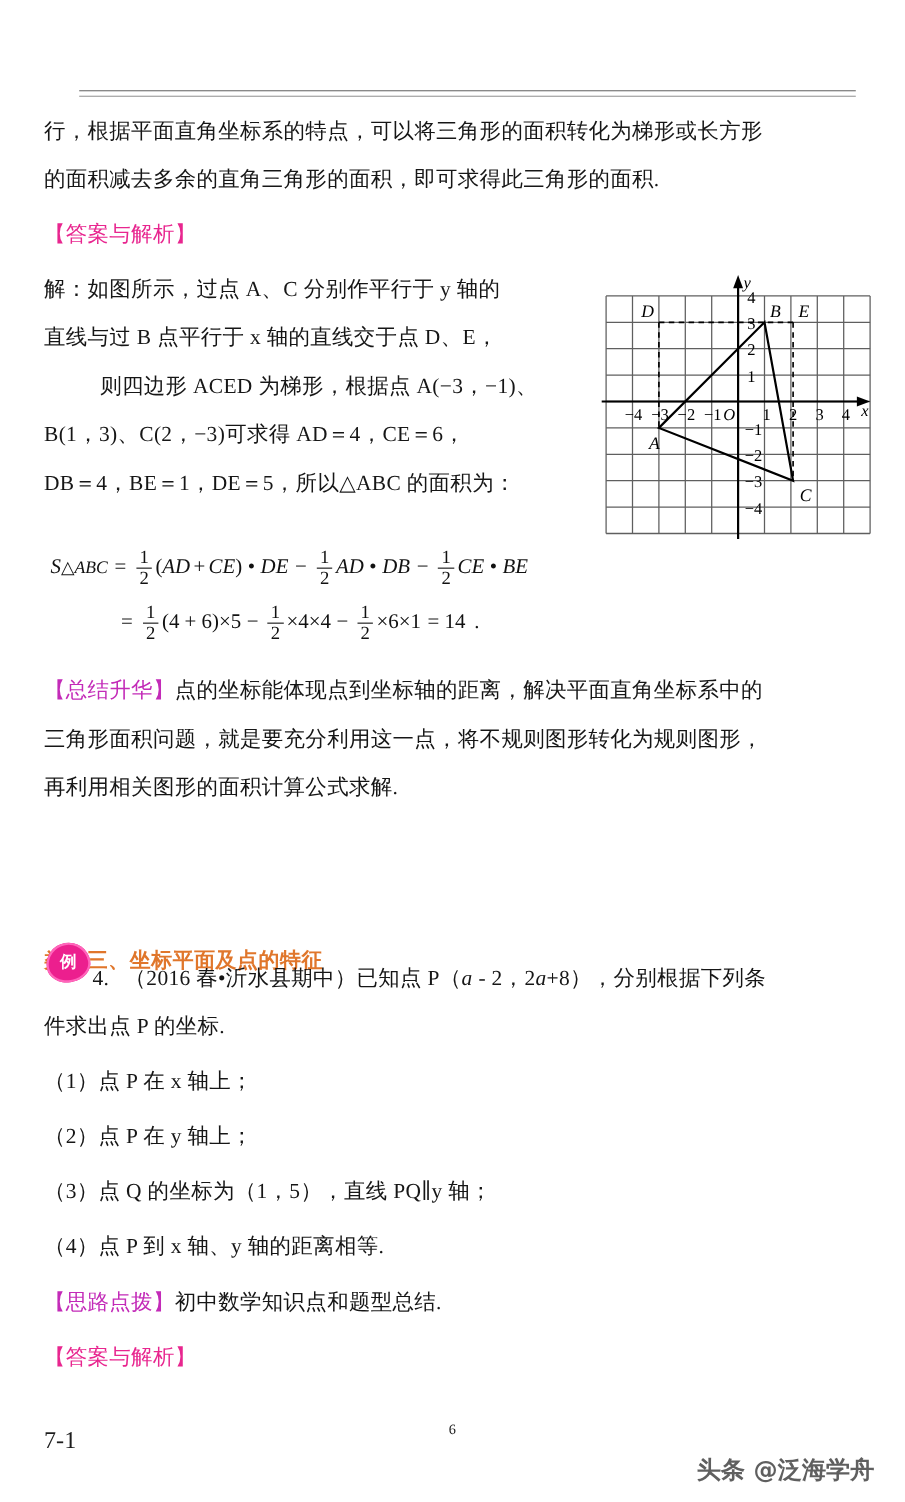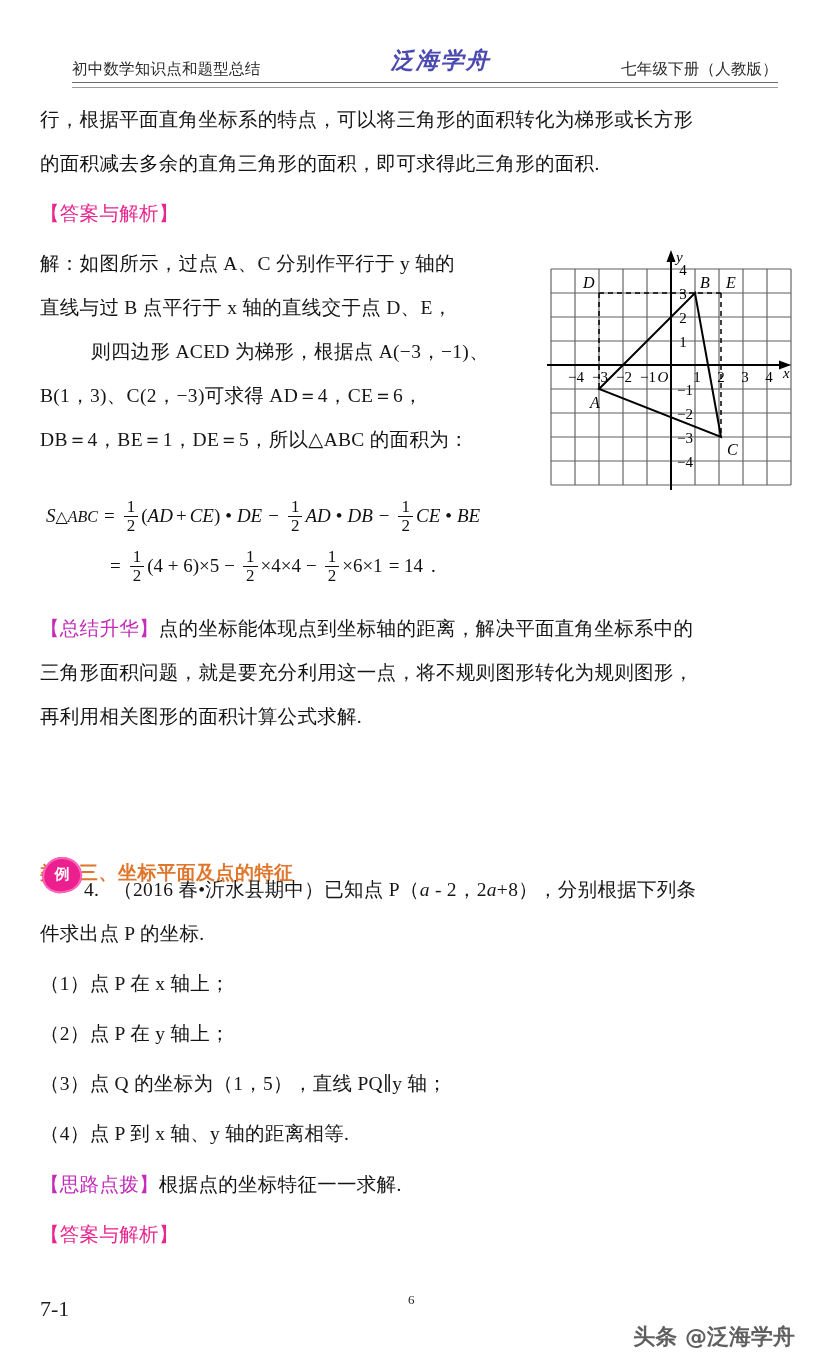--- a/index.html
+++ b/index.html
@@ -144,25 +144,20 @@
     white-space: nowrap;
   }
 
   
   .graph-wrap { position: absolute; left: 545px; top: 240px; }
 </style>
 </head>
 <body>
 
 <div class="page-header">
-  <div class="hdr-row">
-    <div class="hdr-left">初中数学知识点和题型总结</div>
-    <div class="hdr-center">泛海学舟</div>
-    <div class="hdr-right">七年级下册（人教版）</div>
-  </div>
   <div class="hdr-rule"></div>
 </div>
 
 <div class="body-p" style="left:40px; top:98px; width:750px;">行，根据平面直角坐标系的特点，可以将三角形的面积转化为梯形或长方形</div>
 <div class="body-p" style="left:40px; top:142px; width:750px;">的面积减去多余的直角三角形的面积，即可求得此三角形的面积.</div>
 
 <div class="body-p tag" style="left:40px; top:192px;">【答案与解析】</div>
 
 <div class="body-p col-left" style="left:40px; top:242px;">解：如图所示，过点 A、C 分别作平行于 y 轴的</div>
 <div class="body-p col-left" style="left:40px; top:286px;">直线与过 B 点平行于 x 轴的直线交于点 D、E，</div>
@@ -324,19 +319,19 @@
   <span>4.</span><span style="display:inline-block;width:14px"></span><span>（2016 春•沂水县期中）已知点 P（</span><span class="it">a</span><span> - 2，2</span><span class="it">a</span><span>+8），分别根据下列条</span>
 </div>
 <div class="body-p" style="left:40px; top:912px; width:710px;">件求出点 P 的坐标.</div>
 
 <div class="body-p" style="left:40px; top:962px; width:600px;">（1）点 P 在 x 轴上；</div>
 <div class="body-p" style="left:40px; top:1012px; width:600px;">（2）点 P 在 y 轴上；</div>
 <div class="body-p" style="left:40px; top:1062px; width:600px;">（3）点 Q 的坐标为（1，5），直线 PQ∥y 轴；</div>
 <div class="body-p" style="left:40px; top:1112px; width:600px;">（4）点 P 到 x 轴、y 轴的距离相等.</div>
 
 <div class="body-p" style="left:40px; top:1163px; width:700px;">
-  <span class="tag-purple">【思路点拨】</span><span>根据点的坐标特征一一求解.</span>
+  <span class="tag-purple">【思路点拨】</span><span>初中数学知识点和题型总结.</span>
 </div>
 <div class="body-p tag" style="left:40px; top:1213px;">【答案与解析】</div>
 
 <div class="footer-left">7-1</div>
 <div class="footer-center">6</div>
 <div class="watermark">头条 @泛海学舟</div>
 
 </body></html>

